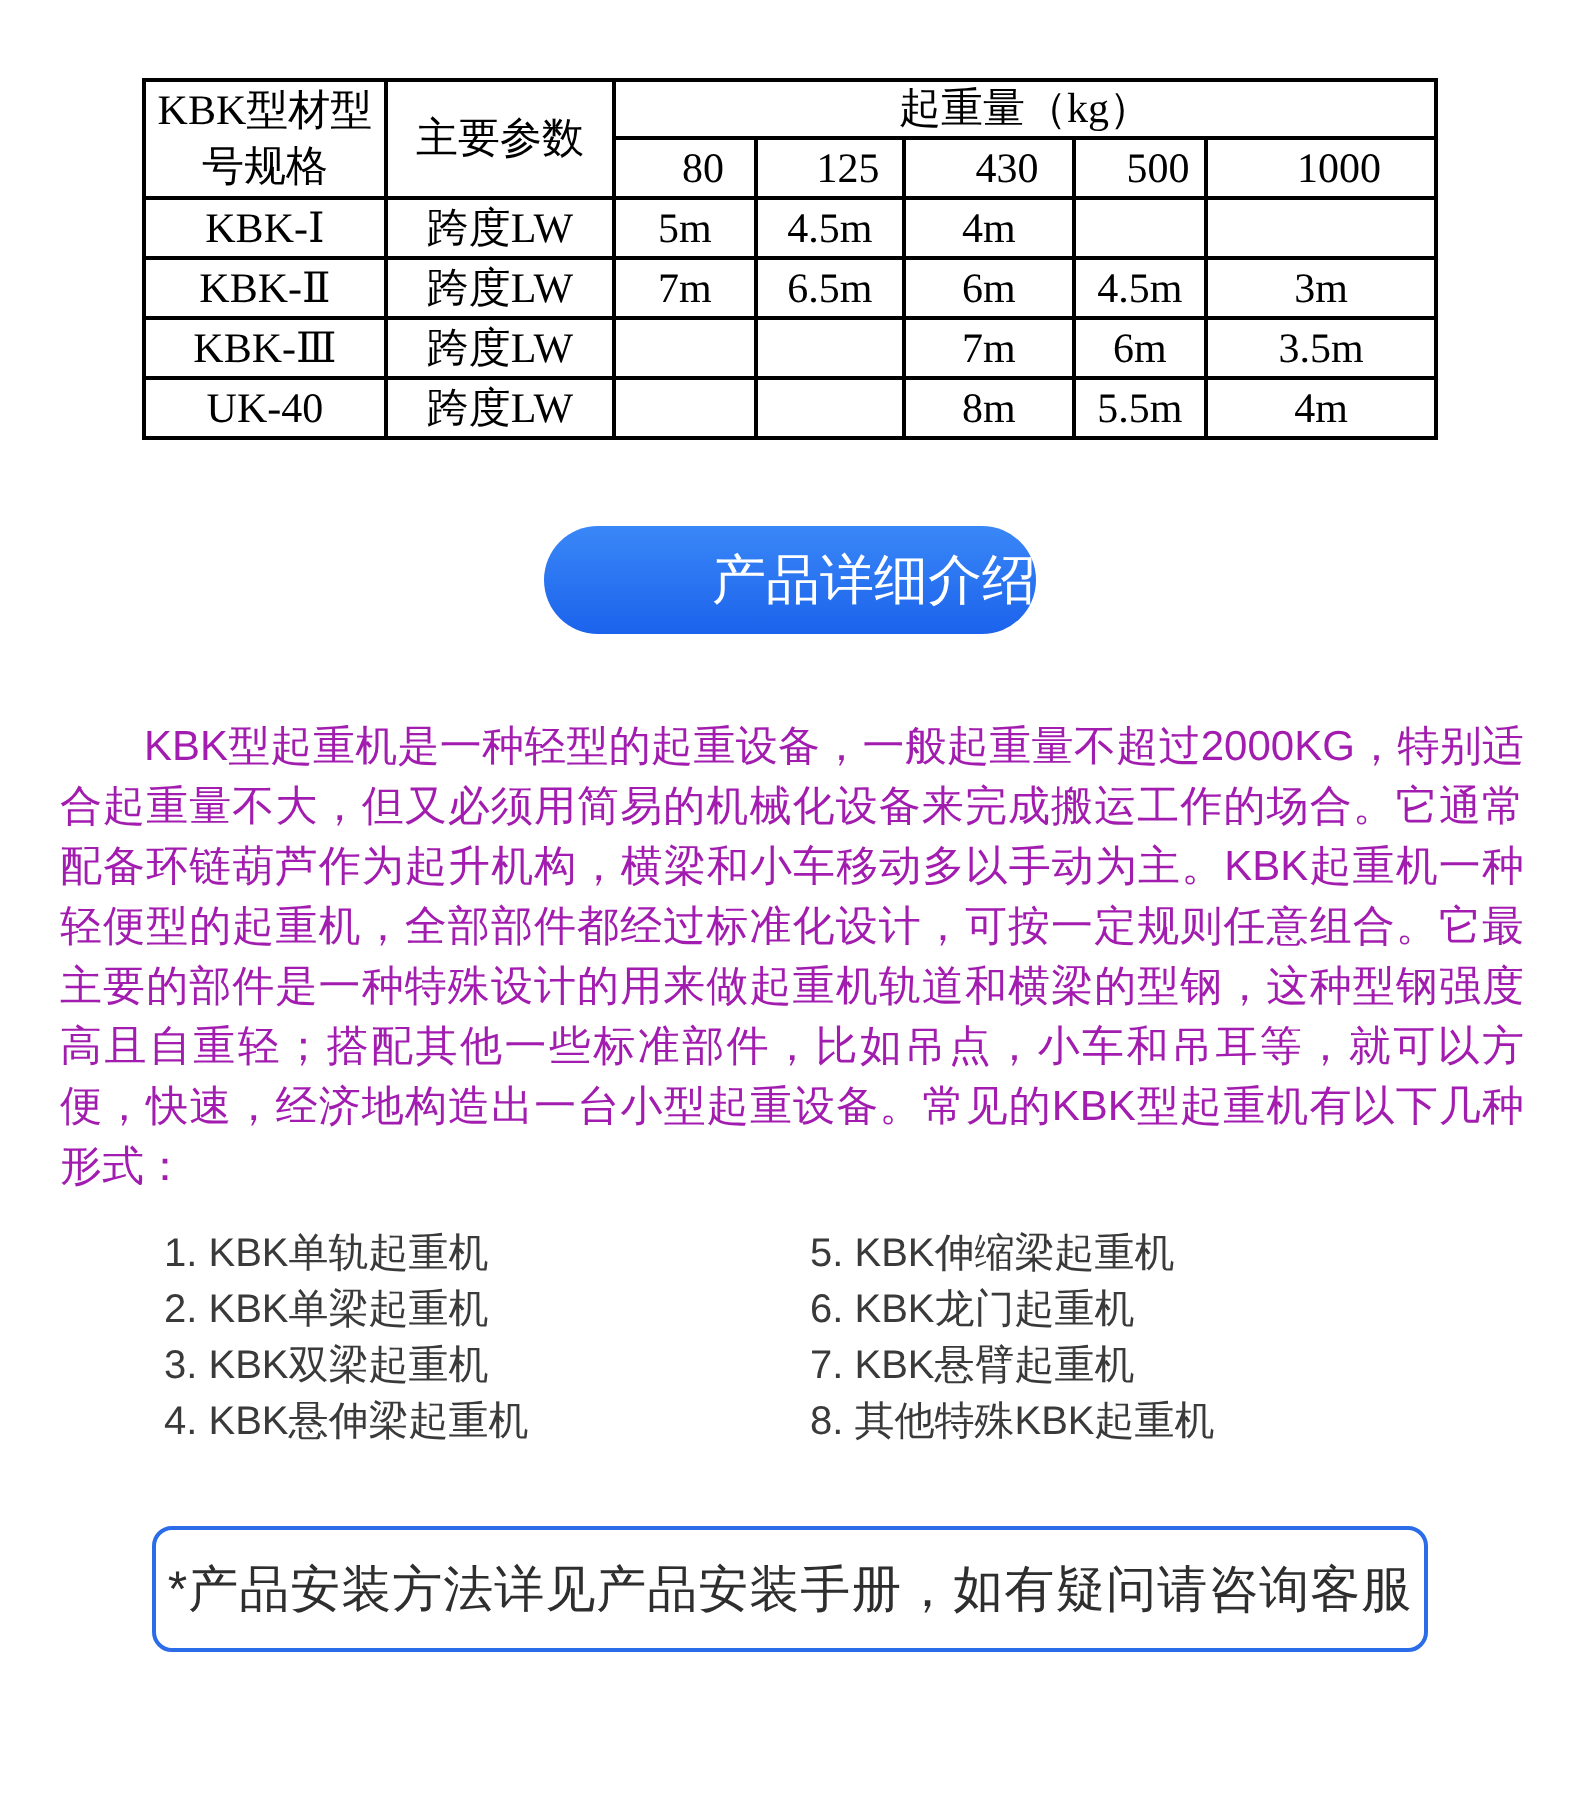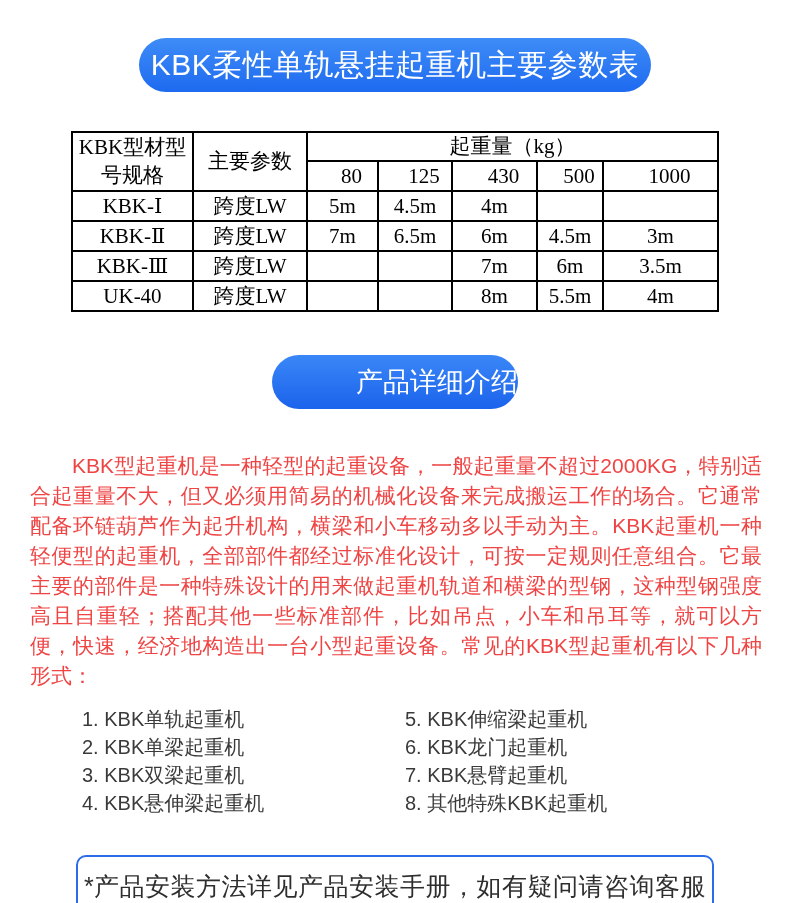--- a/index.html
+++ b/index.html
@@ -65,21 +65,21 @@
     font-family: "Liberation Sans", "DejaVu Sans", sans-serif;
     cursor: pointer;
   }
 
   
   .intro {
     margin: 42px 28px 0 30px;
     width: 732px;
     font-size: 21px;
     line-height: 30px;
-    color: #ef4444;
+    color: #a21caf;
     text-indent: 2em;
     text-align: justify;
   }
 
   
   .crane-list {
     margin: 14px 13px 0 82px;
     display: flex;
     flex-direction: row;
   }
@@ -106,21 +106,20 @@
     font-size: 25px;
     color: #2e2e2e;
     letter-spacing: 0.5px;
   }
 </style>
 </head>
 <body>
 
 <div class="page">
 
-  <div class="banner">KBK柔性单轨悬挂起重机主要参数表</div>
 
   <table class="spec">
     <colgroup>
       <col style="width:121px">
       <col style="width:114px">
       <col style="width:71px">
       <col style="width:74px">
       <col style="width:85px">
       <col style="width:66px">
       <col style="width:115px">

